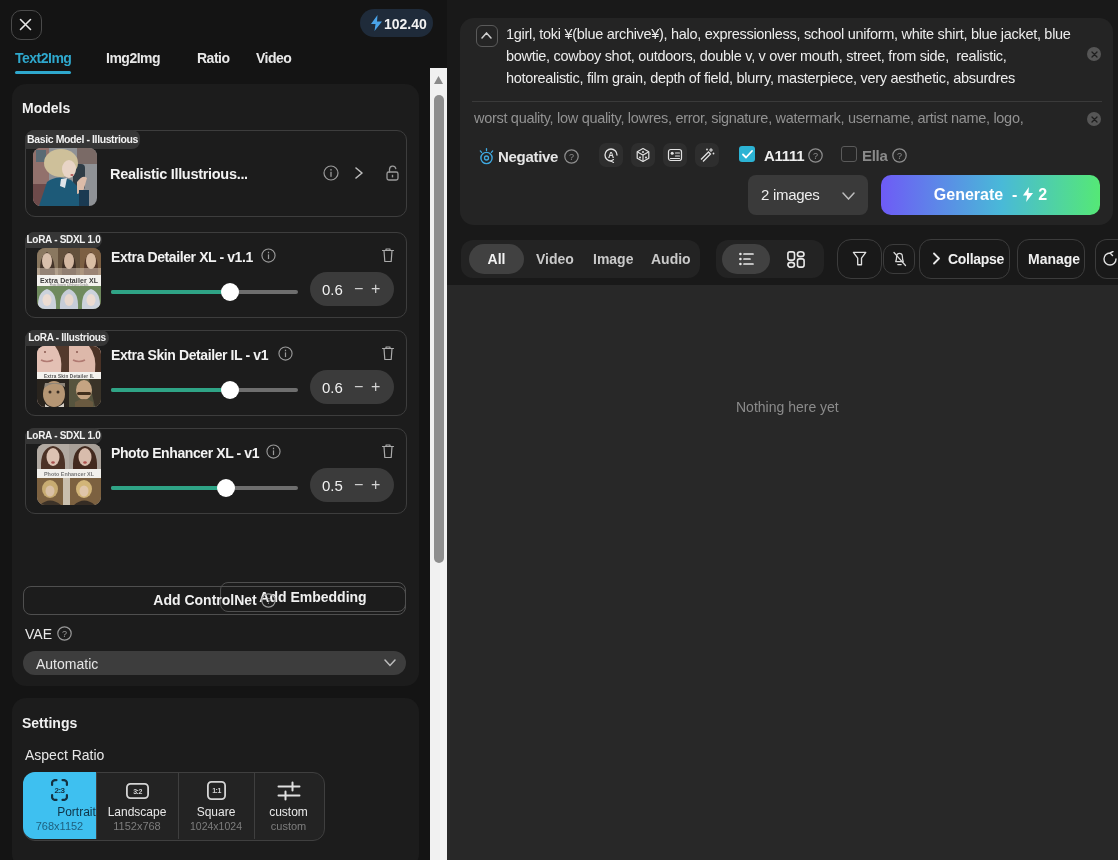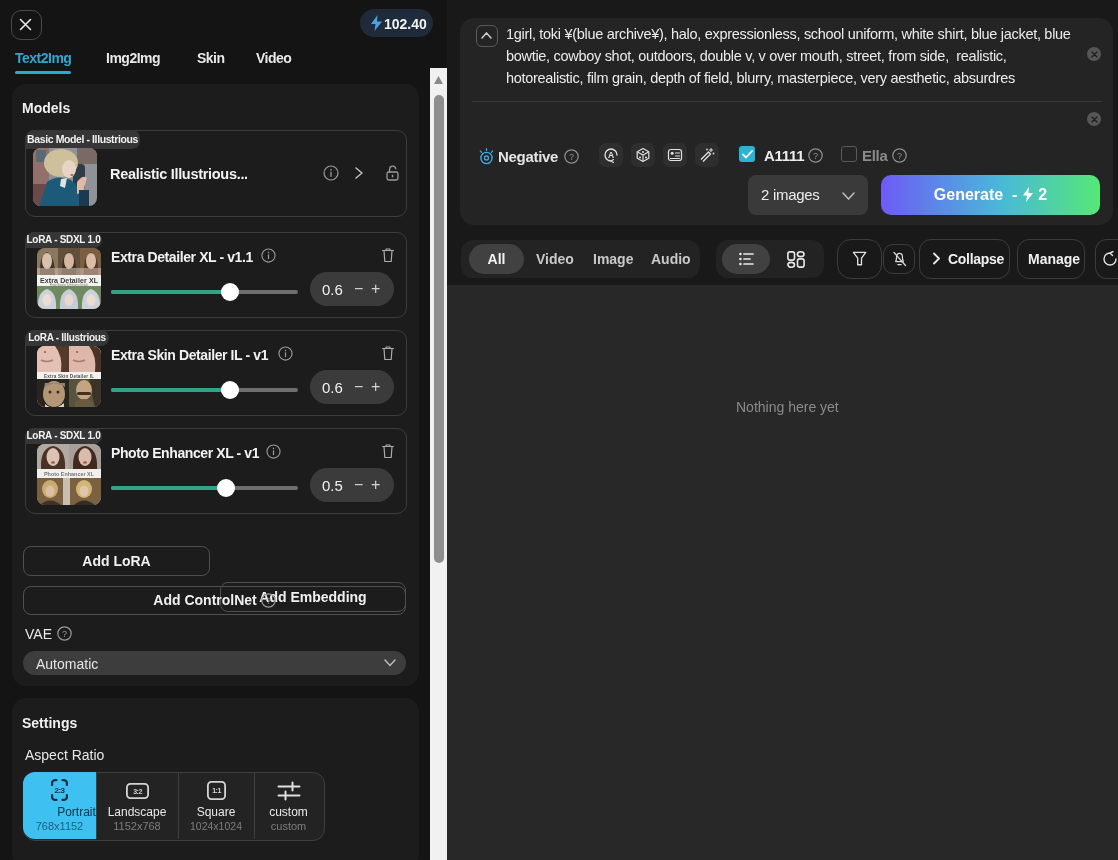--- a/index.html
+++ b/index.html
@@ -21,21 +21,21 @@
     </svg>
 
 <div class="abs" style="left:360px;top:9px;width:73px;height:28px;background:#1f2b3a;border-radius:14px;"></div>
 <svg class="abs" style="left:370px;top:15px;" width="13" height="16" viewBox="0 0 13 16">
       <path d="M7.5 0 L1 9 L5.5 9 L4.5 16 L12 6.5 L7 6.5 Z" fill="#4aa3e8"></path>
     </svg>
 <div class="abs b" style="left:384px;top:16px;font-size:14px;color:#f2f2f2;">102.40</div>
 
 <div class="abs" style="left:15px;top:50px;font-size:14px;font-weight:600;letter-spacing:-0.5px;color:#2fa8cd;">Text2Img</div>
 <div class="abs" style="left:106px;top:50px;font-size:14px;font-weight:600;letter-spacing:-0.5px;color:#e8e8e8;">Img2Img</div>
-<div class="abs" style="left:197px;top:50px;font-size:14px;font-weight:600;letter-spacing:-0.5px;color:#e8e8e8;">Skin</div>
+<div class="abs" style="left:197px;top:50px;font-size:14px;font-weight:600;letter-spacing:-0.5px;color:#e8e8e8;">Ratio</div>
 <div class="abs" style="left:256px;top:50px;font-size:14px;font-weight:600;letter-spacing:-0.5px;color:#e8e8e8;">Video</div>
 <div class="abs" style="left:15px;top:71px;width:56px;height:3px;background:#2fa8cd;border-radius:2px;"></div>
 
 <div class="abs" style="left:12px;top:84px;width:407px;height:602px;background:#1c1c1c;border-radius:14px;"></div>
 <div class="abs b" style="left:22px;top:100px;font-size:14px;color:#f0f0f0;">Models</div>
 
 <div class="abs" style="left:25px;top:130px;width:380px;height:85px;border:1px solid #3d3d3d;border-radius:10px;"></div>
 <div class="abs b" style="left:25px;top:130px;width:115px;height:19px;background:#363636;border-radius:9px 8px 8px 0;font-size:10.5px;letter-spacing:-0.4px;color:#f2f2f2;text-align:center;line-height:19px;">Basic Model - Illustrious</div>
 <div class="abs" style="left:33px;top:148px;width:64px;height:58px;border-radius:8px;overflow:hidden;">
 <svg width="64" height="58" viewBox="0 0 64 58">
@@ -193,21 +193,20 @@
       <path d="M1.5 3.5 H12.5 M5 3.5 V2 H9 V3.5 M3 3.5 L3.8 14.5 H10.2 L11 3.5" stroke="#aaa" stroke-width="1.2" fill="none" stroke-linecap="round" stroke-linejoin="round"></path>
     </svg>
 <div class="abs" style="left:111px;top:486px;width:187px;height:4px;background:#6e6e6e;border-radius:2px;"></div>
 <div class="abs" style="left:111px;top:486px;width:108px;height:4px;background:#2fa486;border-radius:2px;"></div>
 <div class="abs" style="left:217px;top:479px;width:18px;height:18px;background:#fff;border-radius:50%;"></div>
 <div class="abs" style="left:310px;top:468px;width:84px;height:34px;background:#3b3b3b;border-radius:17px;"></div>
 <div class="abs" style="left:322px;top:477px;font-size:15px;color:#f0f0f0;">0.5</div>
 <div class="abs" style="left:354px;top:476px;font-size:16px;color:#d5d5d5;">−</div>
 <div class="abs" style="left:371px;top:476px;font-size:16px;color:#d5d5d5;">+</div>
 
-<div class="abs b" style="left:23px;top:546px;width:185px;height:28px;border:1px solid #4f4f4f;border-radius:8px;font-size:14px;color:#f0f0f0;text-align:center;line-height:28px;">Add LoRA</div>
 <div class="abs b" style="left:220px;top:546px;width:184px;height:28px;border:1px solid #4f4f4f;border-radius:8px;font-size:14px;color:#f0f0f0;text-align:center;line-height:28px;margin-top:36px;">Add Embedding</div>
 <div class="abs b" style="left:23px;top:586px;width:381px;height:27px;border:1px solid #4f4f4f;border-radius:8px;font-size:14px;color:#f0f0f0;text-align:center;line-height:27px;">Add ControlNet <svg style="display:inline-block;vertical-align:-3px;" width="15" height="15" viewBox="0 0 15 15">
         <circle cx="7.5" cy="7.5" r="6.7" stroke="#9a9a9a" stroke-width="1.2" fill="none"></circle>
         <text x="7.5" y="11" font-size="9" fill="#9a9a9a" text-anchor="middle" font-family="Liberation Sans" font-weight="normal">?</text>
       </svg></div>
 
 <div class="abs" style="left:25px;top:626px;font-size:14px;color:#e8e8e8;">VAE</div>
 <svg class="abs" style="left:57px;top:626px;" width="15" height="15" viewBox="0 0 15 15">
       <circle cx="7.5" cy="7.5" r="6.7" stroke="#9a9a9a" stroke-width="1.2" fill="none"></circle>
       <text x="7.5" y="11" font-size="9" fill="#9a9a9a" text-anchor="middle" font-family="Liberation Sans">?</text>
@@ -270,20 +269,21 @@
       <path d="M1 6 L5.5 1 L10 6" stroke="#d0d0d0" stroke-width="1.5" fill="none" stroke-linecap="round"></path>
     </svg>
 <div class="abs" style="left:506px;top:27px;font-size:14.5px;letter-spacing:-0.3px;line-height:15px;color:#ececec;white-space:nowrap;">1girl, toki ¥(blue archive¥), halo, expressionless, school uniform, white shirt, blue jacket, blue</div>
 <div class="abs" style="left:506px;top:49px;font-size:14.5px;letter-spacing:-0.3px;line-height:15px;color:#ececec;white-space:nowrap;">bowtie, cowboy shot, outdoors, double v, v over mouth, street, from side,&nbsp; realistic,</div>
 <div class="abs" style="left:506px;top:71px;font-size:14.5px;letter-spacing:-0.3px;line-height:15px;color:#ececec;white-space:nowrap;">hotorealistic, film grain, depth of field, blurry, masterpiece, very aesthetic, absurdres</div>
 <div class="abs" style="left:1087px;top:47px;width:14px;height:14px;background:#565656;border-radius:50%;"></div>
 <svg class="abs" style="left:1090.5px;top:50.5px;" width="7" height="7" viewBox="0 0 7 7">
       <path d="M1 1 L6 6 M6 1 L1 6" stroke="#1e1e1e" stroke-width="1.3" stroke-linecap="round"></path>
     </svg>
 <div class="abs" style="left:472px;top:101px;width:630px;height:1px;background:#3a3a3a;"></div>
+<div class="abs" style="left:474px;top:110px;font-size:14.5px;letter-spacing:-0.3px;color:#929292;white-space:nowrap;">worst quality, low quality, lowres, error, signature, watermark, username, artist name, logo,</div>
 <div class="abs" style="left:1087px;top:112px;width:14px;height:14px;background:#565656;border-radius:50%;"></div>
 <svg class="abs" style="left:1090.5px;top:115.5px;" width="7" height="7" viewBox="0 0 7 7">
       <path d="M1 1 L6 6 M6 1 L1 6" stroke="#1e1e1e" stroke-width="1.3" stroke-linecap="round"></path>
     </svg>
 
 <svg class="abs" style="left:477px;top:147px;" width="19" height="19" viewBox="0 0 19 19">
       <circle cx="9.5" cy="11" r="5.6" stroke="#3fa9e1" stroke-width="1.4" fill="none"></circle>
       <circle cx="9.5" cy="11" r="2" stroke="#3fa9e1" stroke-width="1.3" fill="none"></circle>
       <path d="M9.5 3.6 V1.6 M4.6 5.4 L3.3 3.9 M14.4 5.4 L15.7 3.9" stroke="#3fa9e1" stroke-width="1.3" stroke-linecap="round"></path>
     </svg>

